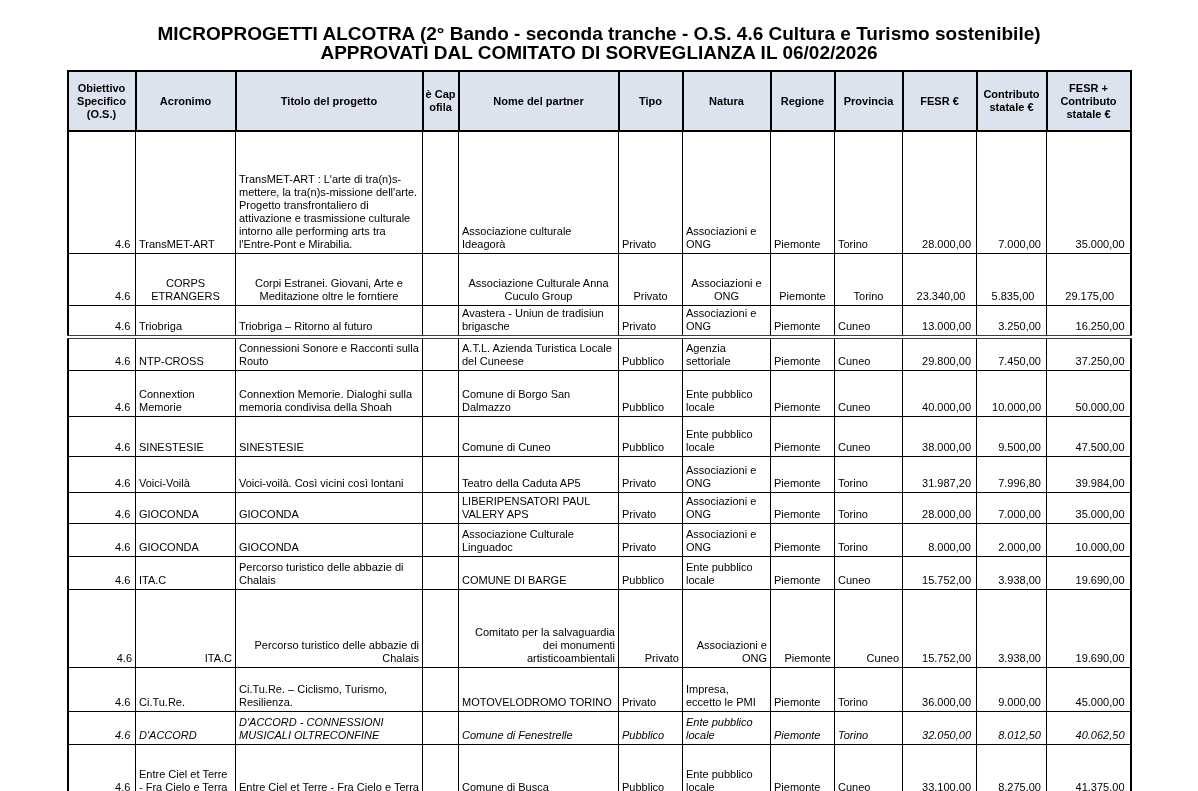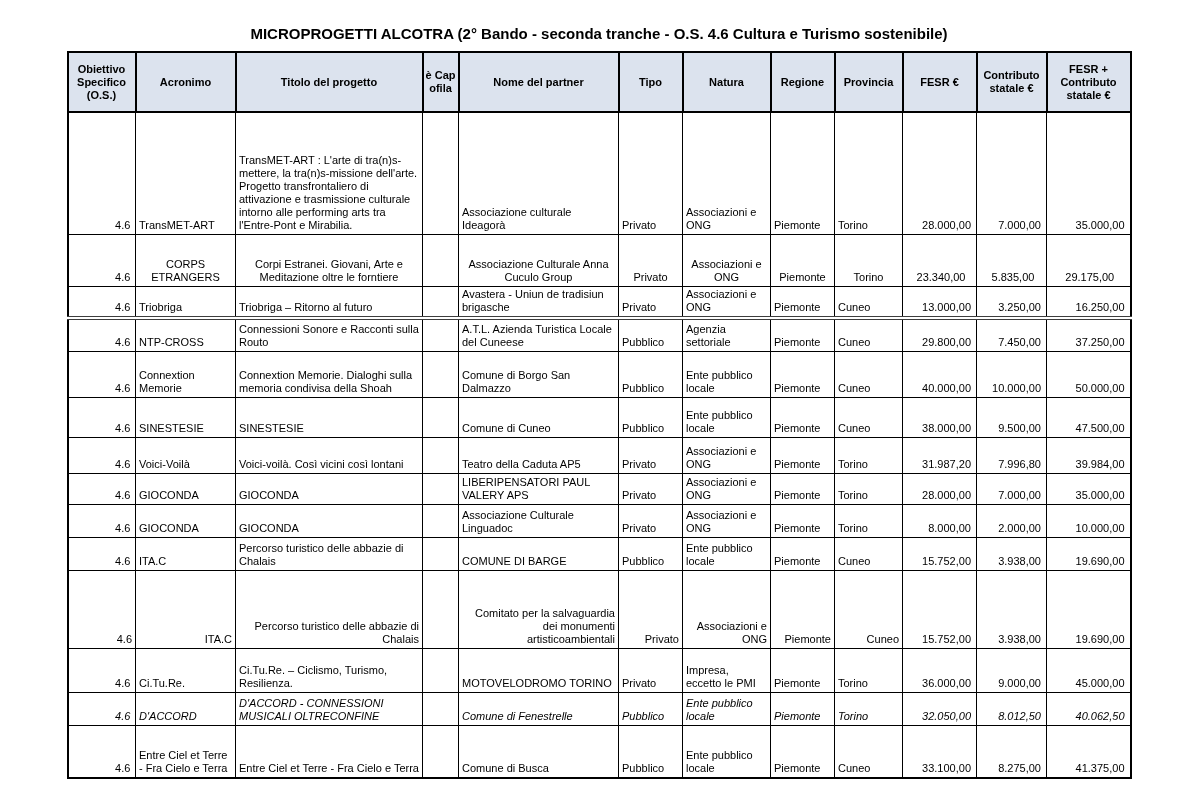--- a/index.html
+++ b/index.html
@@ -9,21 +9,21 @@
     width: 1198px;
     height: 791px;
     font-family: "Liberation Sans", sans-serif;
     color: #000;
     overflow: hidden;
   }
   .doc-title {
     margin-top: 26px;
     text-align: center;
     font-weight: bold;
-    font-size: 15px;
+    font-size: 19px;
     line-height: 16px;
   }
   .doc-title div { margin: 3px 0; }
   table.projects {
     border-collapse: collapse;
     table-layout: fixed;
     width: 1063px;
     margin: 9px auto 0 auto;
     border: 2px solid #000;
   }
@@ -67,20 +67,21 @@
   tbody tr:nth-child(13) td { height: 29px; font-style: italic; }
   tbody tr:nth-child(14) td { height: 48px; }
   
   tbody tr:nth-child(4) td { border-top: 4px double #3d3d3d; }
 </style>
 </head>
 <body>
 
 <div class="doc-title">
   <div>MICROPROGETTI ALCOTRA (2° Bando - seconda tranche - O.S. 4.6 Cultura e Turismo sostenibile)</div>
+  <div>APPROVATI DAL COMITATO DI SORVEGLIANZA IL 06/02/2026</div>
 </div>
 
 <table class="projects">
   <colgroup>
       <col style="width: 68px;">
       <col style="width: 100px;">
       <col style="width: 187px;">
       <col style="width: 36px;">
       <col style="width: 160px;">
       <col style="width: 64px;">

